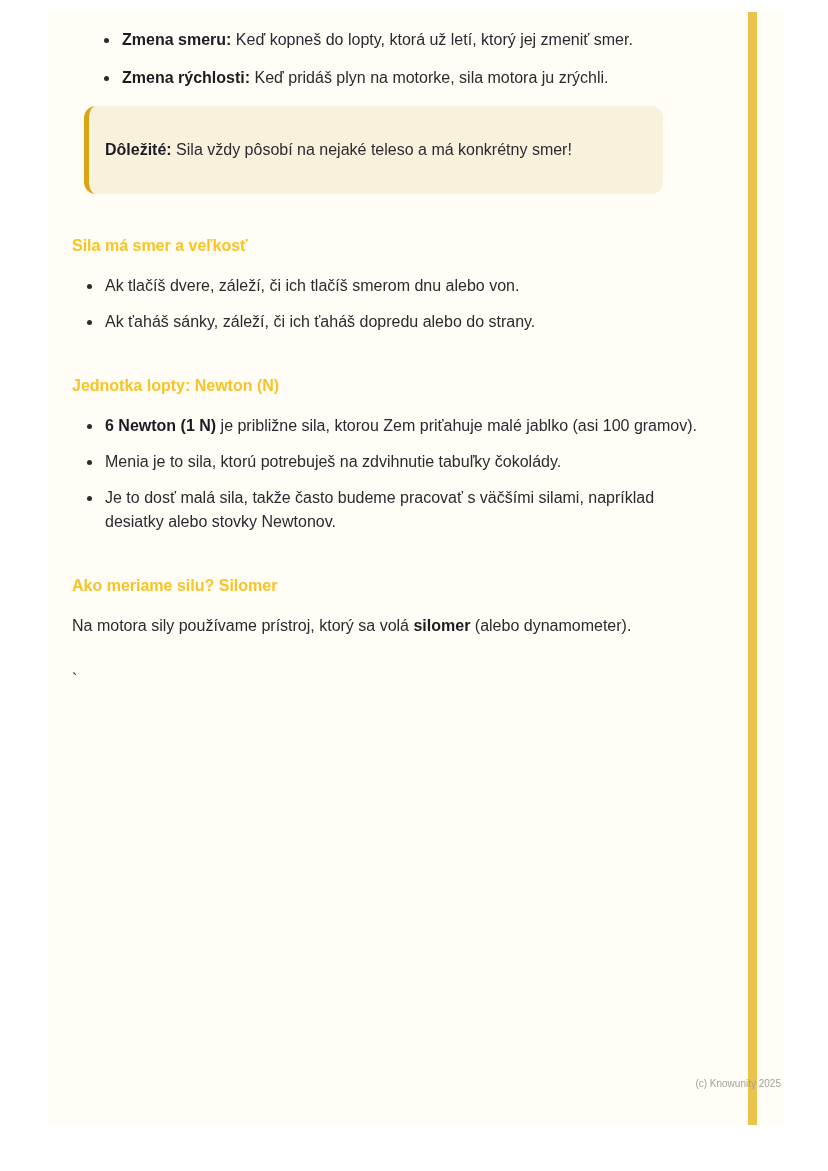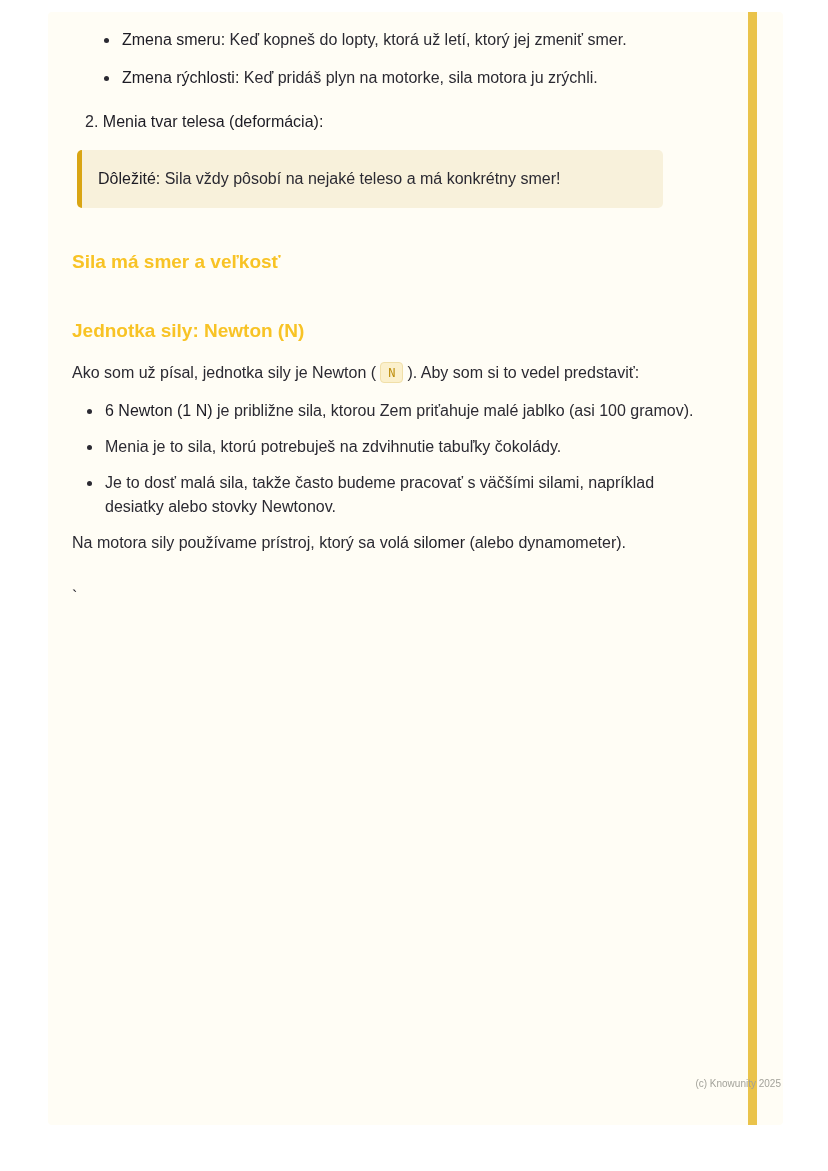--- a/index.html
+++ b/index.html
@@ -27,38 +27,38 @@
     background: var(--stripe-yellow, #EAC34A);
     z-index: 1;
   }
   .content {
     position: relative;
     z-index: 0;
     padding: 16px 72px 0 24px;
     font-size: 16px;
     line-height: 1.5;
   }
-  strong { font-weight: 400; color: var(--strong-text, #1d1c24); }
+  strong { font-weight: 700; color: var(--strong-text, #1d1c24); }
   em { font-style: italic; }
   ul { margin: 0; list-style: disc; }
   ul.nested { padding-left: 48px; }
   ul.nested li { margin-bottom: 14px; padding-left: 2px; }
   ul.toplevel { padding-left: 31px; margin-top: 6px; }
   ul.toplevel li { margin-bottom: 12px; padding-left: 2px; }
   .numbered { margin: 20px 0 0 13px; }
   ul.deform { margin-top: 24px; }
   .callout {
-    margin: 16px 48px 0 5px;
+    margin: 16px 48px 0 12px;
     background: var(--callout-bg, #F8F1DB);
     border-left: 5px solid var(--callout-border, #D9A513);
-    padding: 17px 16px;
-    border-radius: 5px;
+    padding: 32px 16px;
+    border-radius: 12px;
   }
   h2 {
-    font-size: 19px;
+    font-size: 16px;
     font-weight: 700;
     margin: 40px 0 16px;
     color: var(--accent-yellow, #F8C325);
   }
   p { margin: 0 0 14px; }
   p.closing { margin-top: 22px; }
   .justify { text-align: justify; }
   .badge {
     display: inline-block;
     font-family: "DejaVu Sans Mono", monospace;
@@ -88,45 +88,45 @@
 <main class="card">
   <div class="stripe"></div>
 
   <div class="content">
 
     <ul class="nested">
       <li><strong>Zmena smeru:</strong><span> Keď kopneš do lopty, ktorá už letí, ktorý jej zmeniť smer.</span></li>
       <li><strong>Zmena rýchlosti:</strong><span> Keď pridáš plyn na motorke, sila motora ju zrýchli.</span></li>
     </ul>
 
-    <div class="numbered">
-      <span>2.</span>
-      <strong>Menia tvar telesa (deformácia):</strong>
-    </div>
 
 
     <aside class="callout">
       <strong>Dôležité:</strong><span> Sila vždy pôsobí na nejaké teleso a má konkrétny smer!</span>
     </aside>
 
     <h2>Sila má smer a veľkosť</h2>
 
 
+    <ul class="toplevel">
+      <li><span>Ak tlačíš dvere, záleží, či ich tlačíš smerom dnu alebo von.</span></li>
+      <li><span>Ak ťaháš sánky, záleží, či ich ťaháš dopredu alebo do strany.</span></li>
+    </ul>
 
 
-    <h2>Jednotka sily: Newton (N)</h2>
+    <h2>Jednotka lopty: Newton (N)</h2>
 
-    <p><span>Ako som už písal, jednotka sily je Newton (</span><span class="badge">N</span><span>). Aby som si to vedel predstaviť:</span></p>
 
     <ul class="toplevel">
       <li><strong>6 Newton (1 N)</strong><span> je približne sila, ktorou Zem priťahuje malé jablko (asi 100 gramov).</span></li>
       <li><strong></strong><span>Menia je to sila, ktorú potrebuješ na zdvihnutie tabuľky čokolády.</span></li>
       <li><strong></strong><span>Je to dosť malá sila, takže často budeme pracovať s väčšími silami, napríklad desiatky alebo stovky Newtonov.</span></li>
     </ul>
 
+    <h2>Ako meriame silu? Silomer</h2>
 
     <p class="justify"><span>Na motora sily používame prístroj, ktorý sa volá </span><strong>silomer</strong><span> (alebo dynamometer).</span></p>
 
     <div class="stray">`</div>
 
   </div>
 
   <div class="footer">(c) Knowunity 2025</div>
 </main>
 

